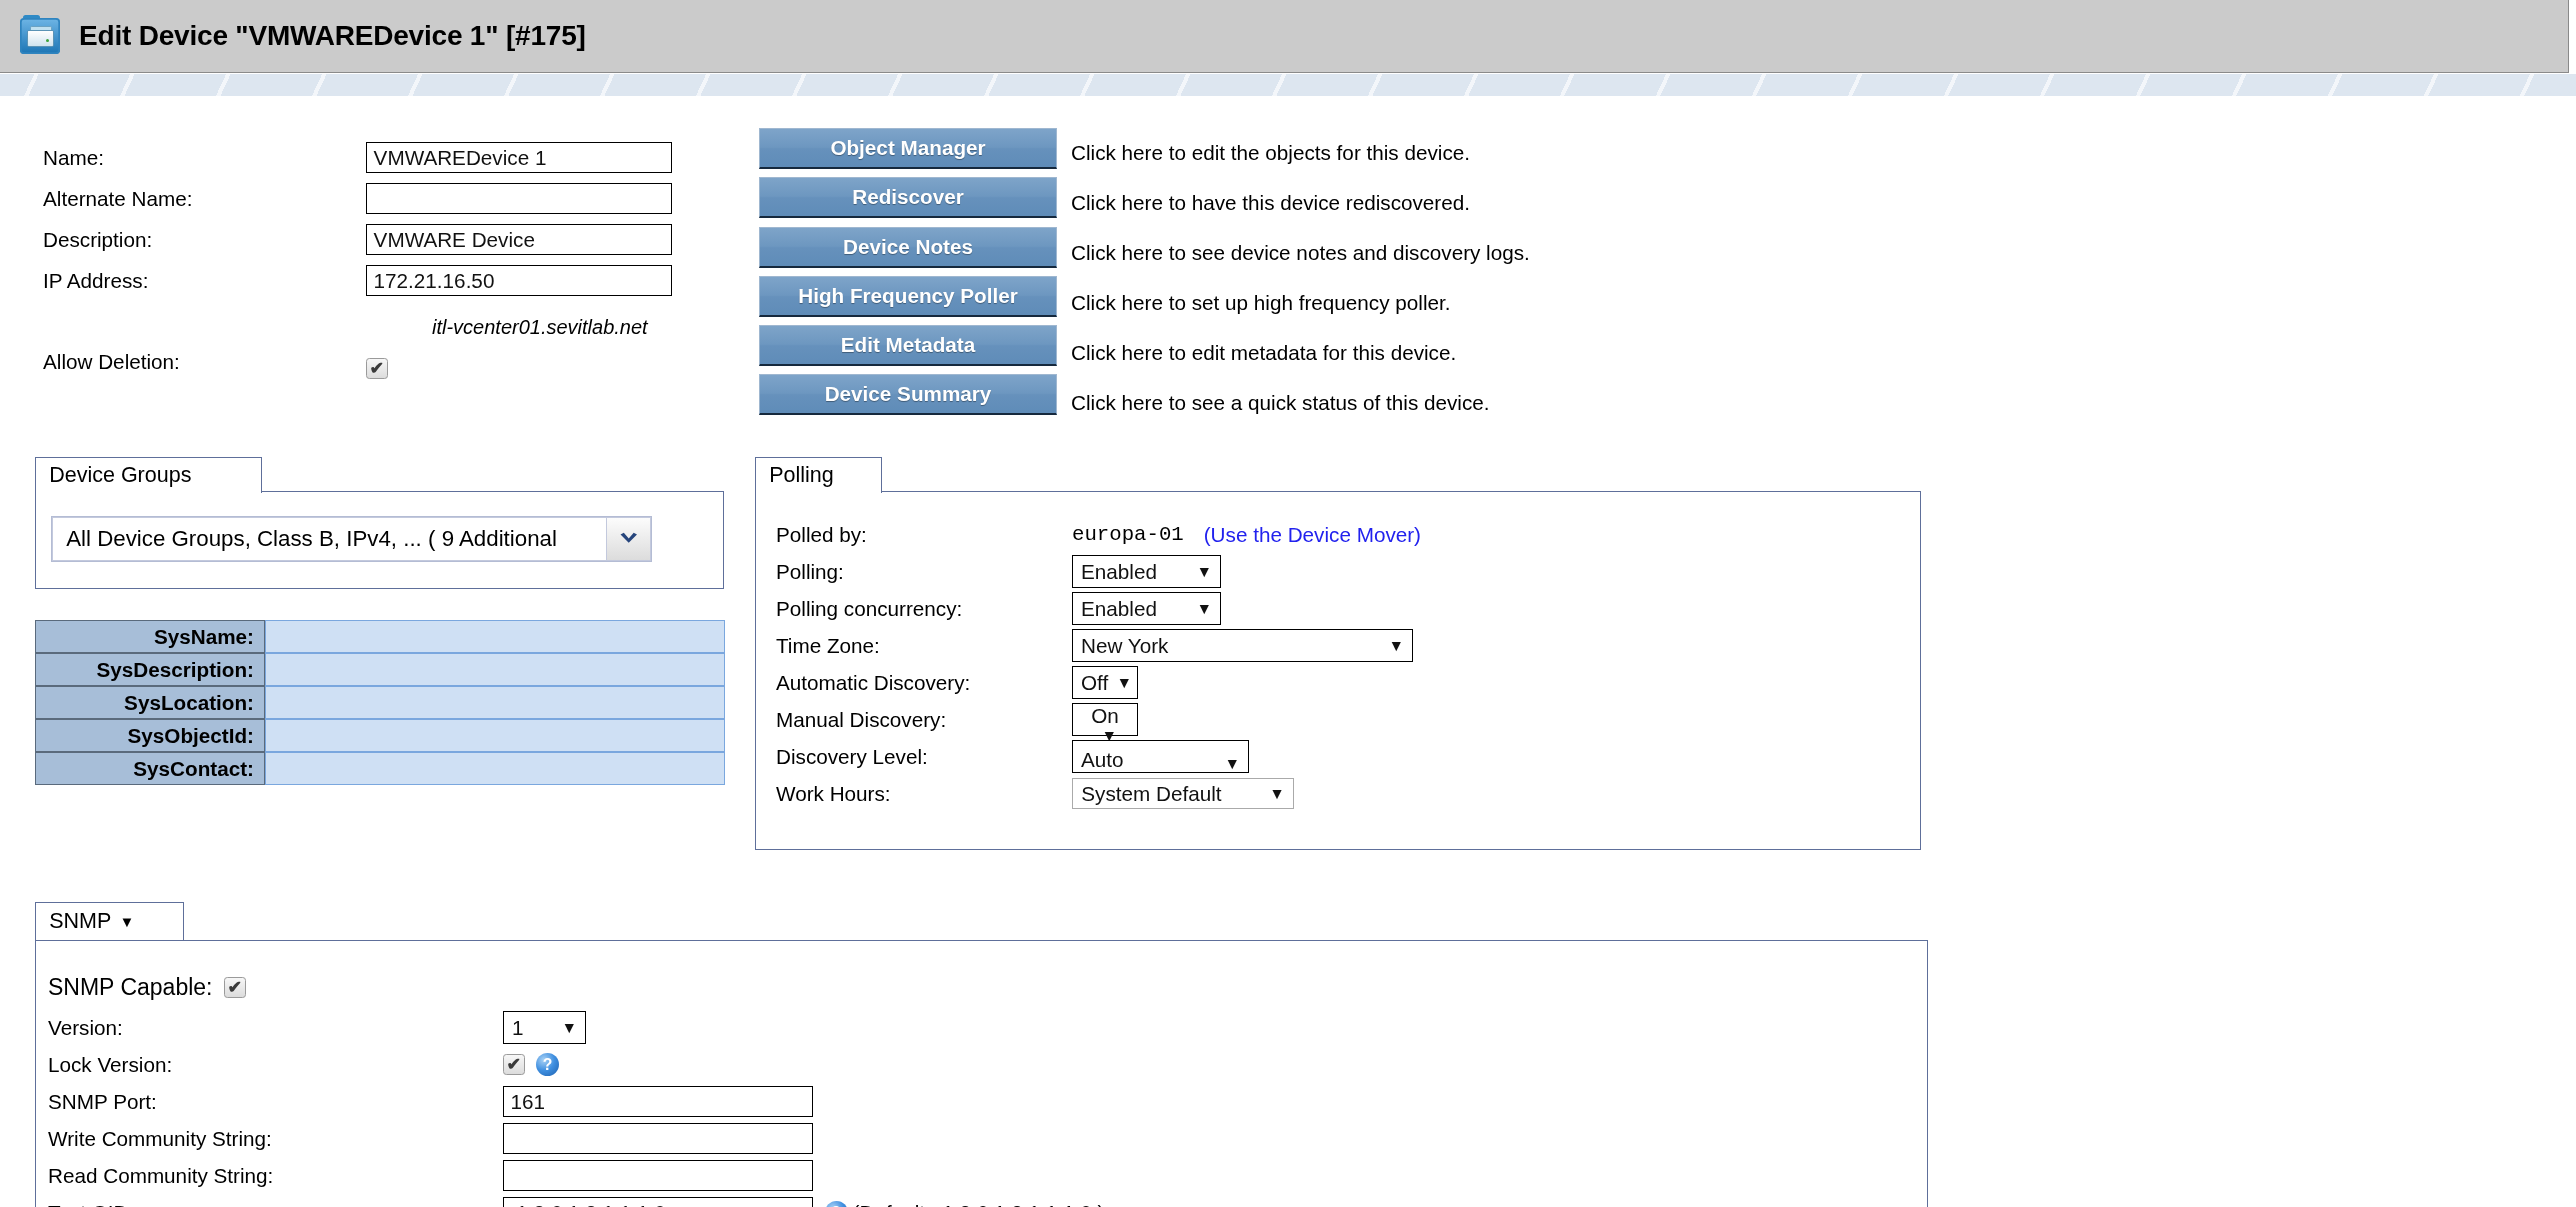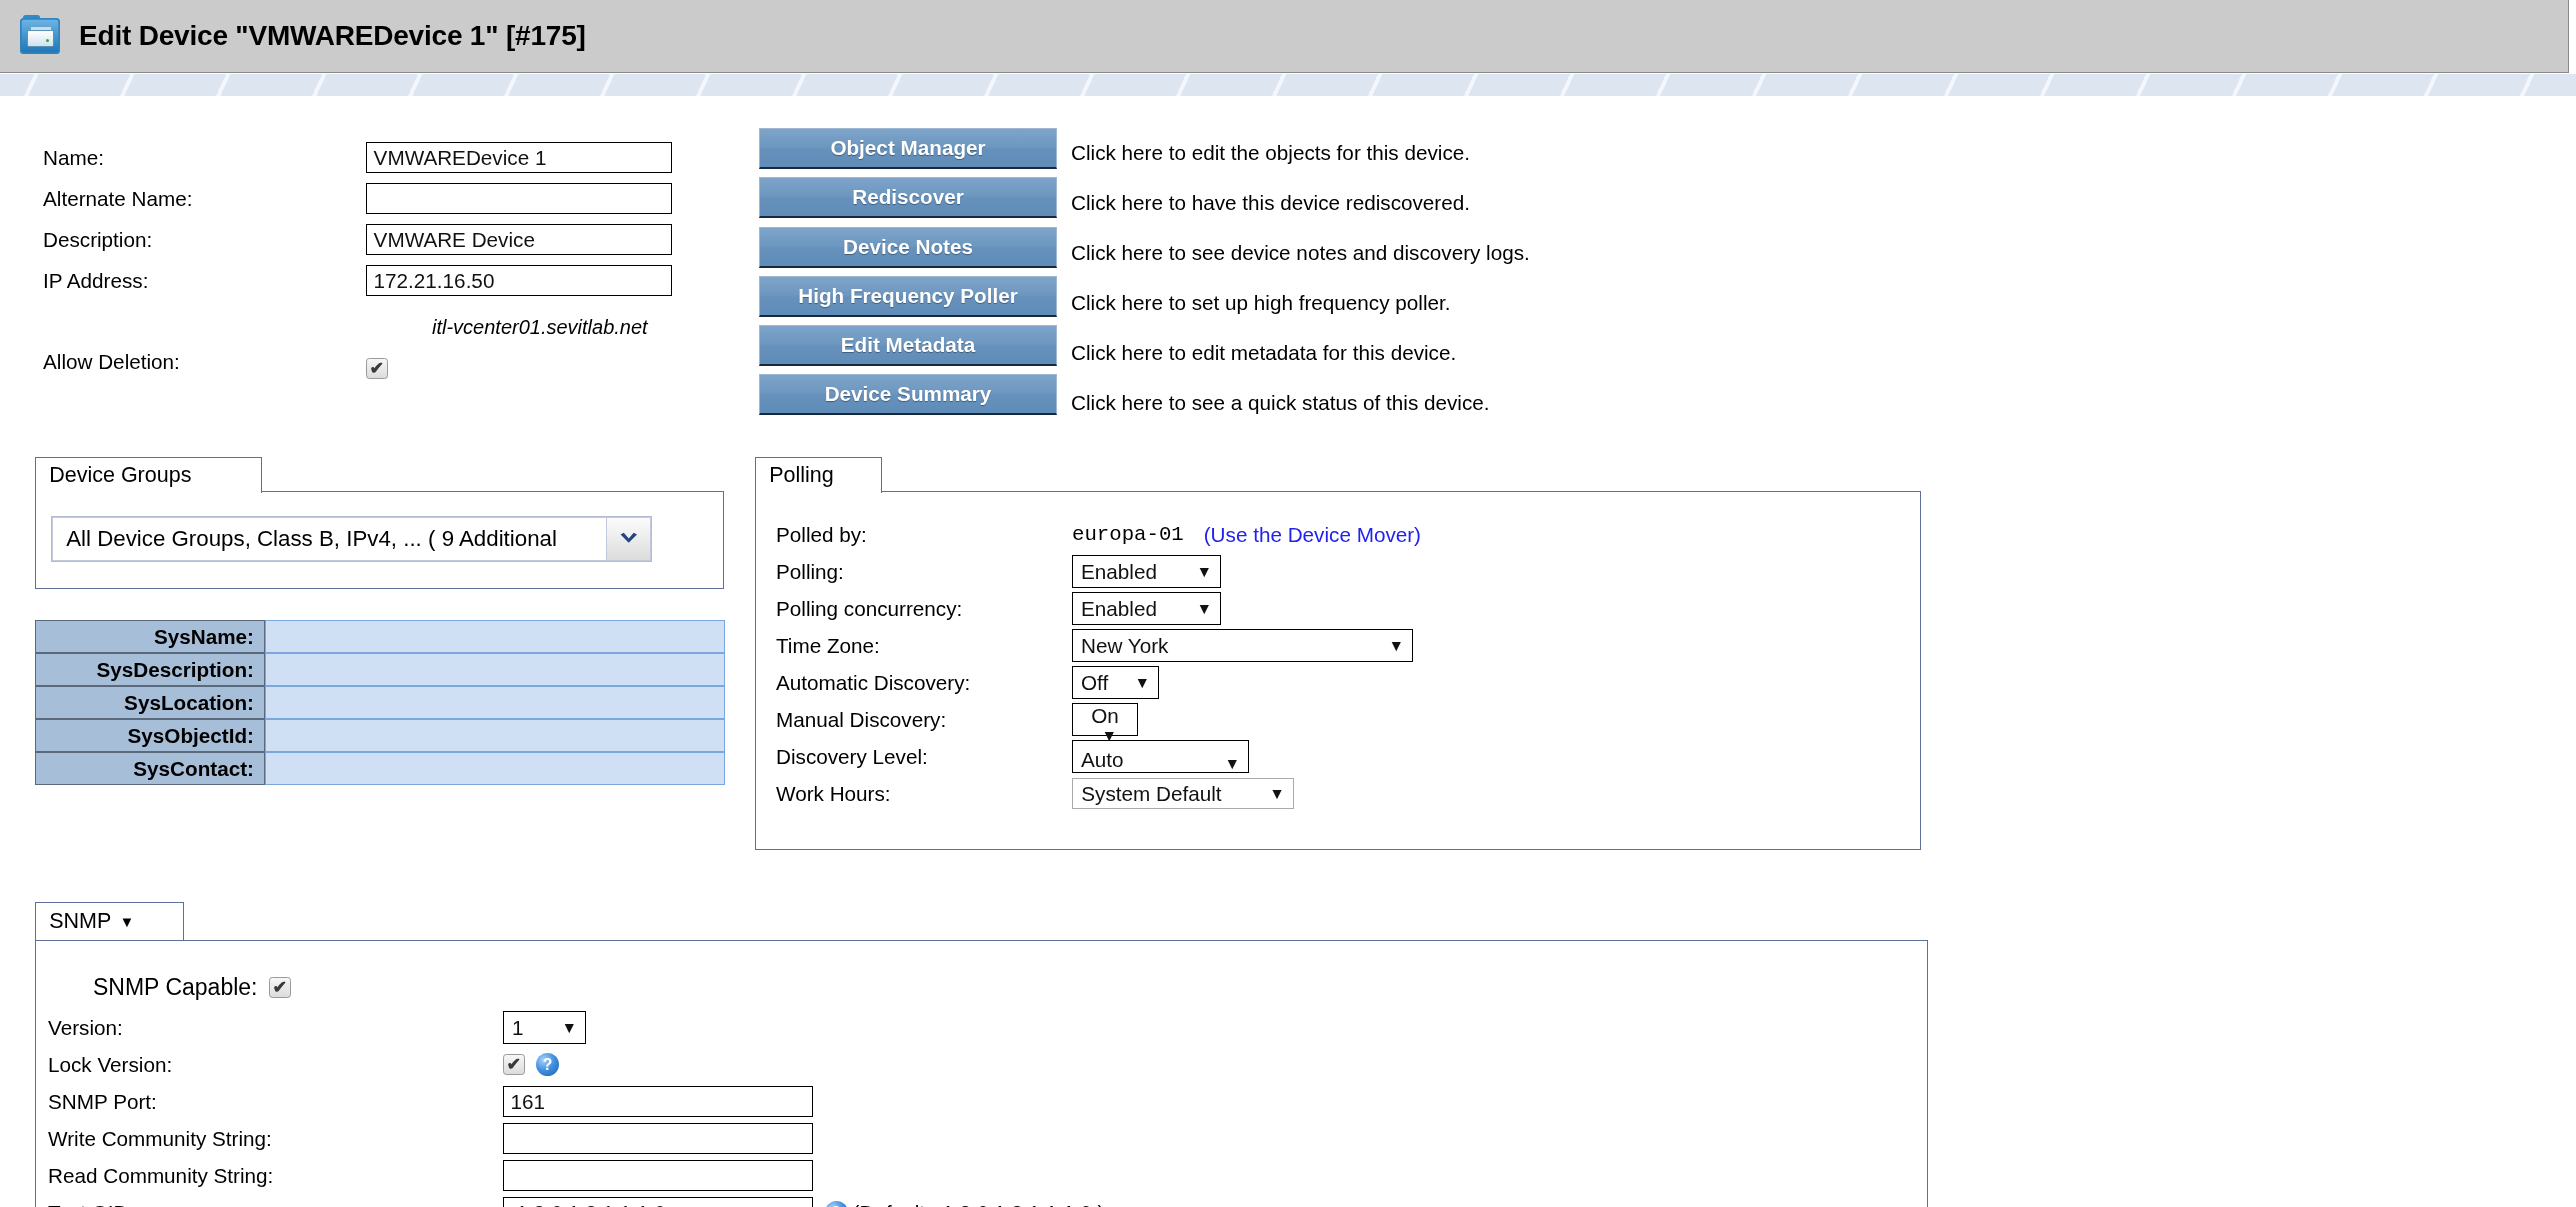--- a/index.html
+++ b/index.html
@@ -420,21 +420,21 @@
     <div class="prow">
       <span class="lbl">Time Zone:</span>
       <span class="selbox" style="width:341px;height:33px;">
         <span>New York</span>
         <span class="caret">▼</span>
       </span>
     </div>
 
     <div class="prow">
       <span class="lbl">Automatic Discovery:</span>
-      <span class="selbox" style="width:87px;height:33px;">
+      <span class="selbox" style="width:66px;height:33px;">
         <span>Off</span>
         <span class="caret">▼</span>
       </span>
     </div>
 
     <div class="prow">
       <span class="lbl">Manual Discovery:</span>
       <span class="selbox" style="width:66px;height:33px;flex-direction:column;">
         <span>On</span>
         <span class="caret">▼</span>
@@ -459,21 +459,21 @@
   </div>
 
   <div class="tabhdr" id="snmp-tab">
     <span>SNMP</span>
     <span style="font-size:15px;margin-left:8.3px;">▼</span>
   </div>
   <div class="panelbody" id="snmp-body"></div>
   <div id="snmp-rows">
 
     <div class="srow" style="height:43px;">
-      <span class="lbl snmp-cap" style="width:auto;margin-right:11.6px;margin-left:45px;">SNMP Capable:</span>
+      <span class="lbl snmp-cap" style="width:auto;margin-right:11.6px;">SNMP Capable:</span>
       <span class="chk">✔</span>
     </div>
 
     <div class="srow">
       <span class="lbl">Version:</span>
       <span class="selbox" style="width:83px;height:33px;">
         <span>1</span>
         <span class="caret">▼</span>
       </span>
     </div>

